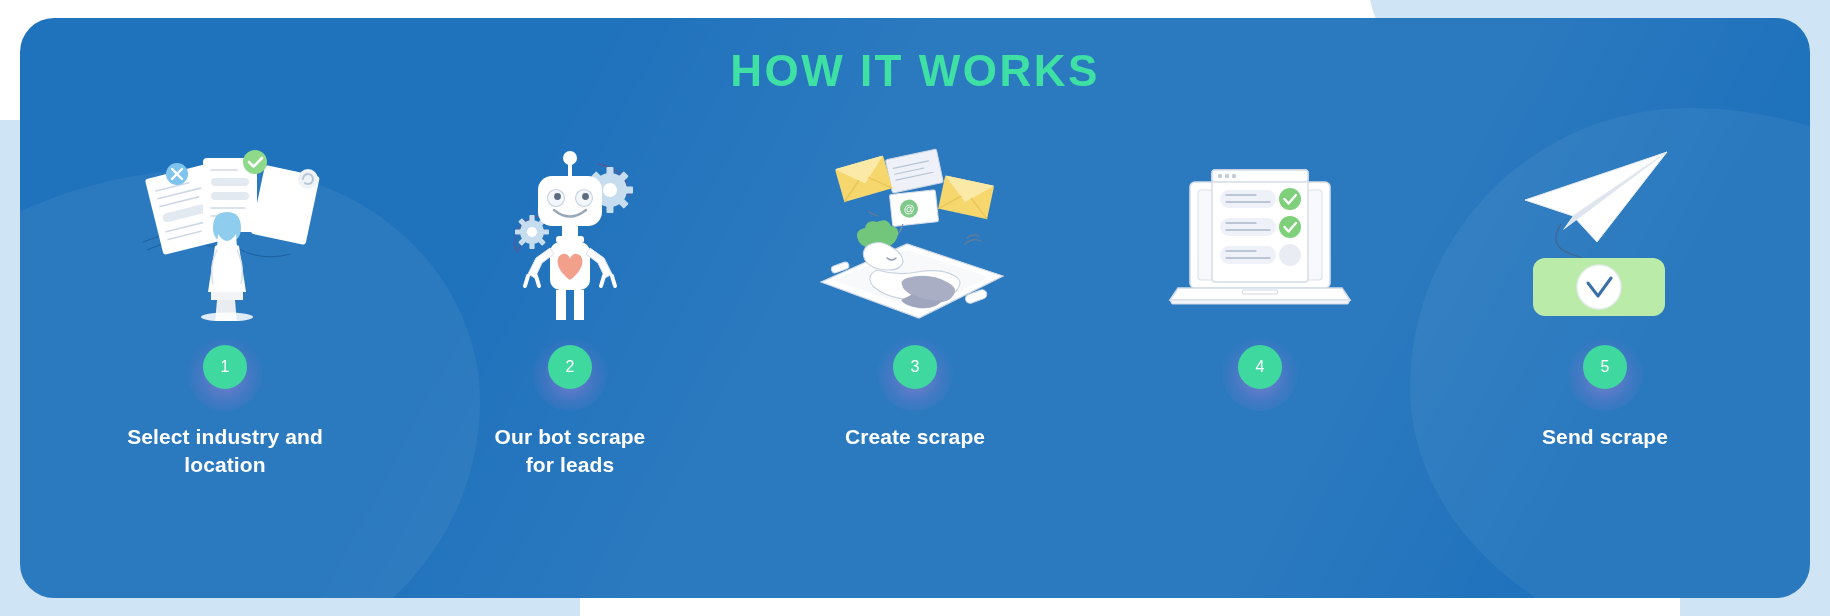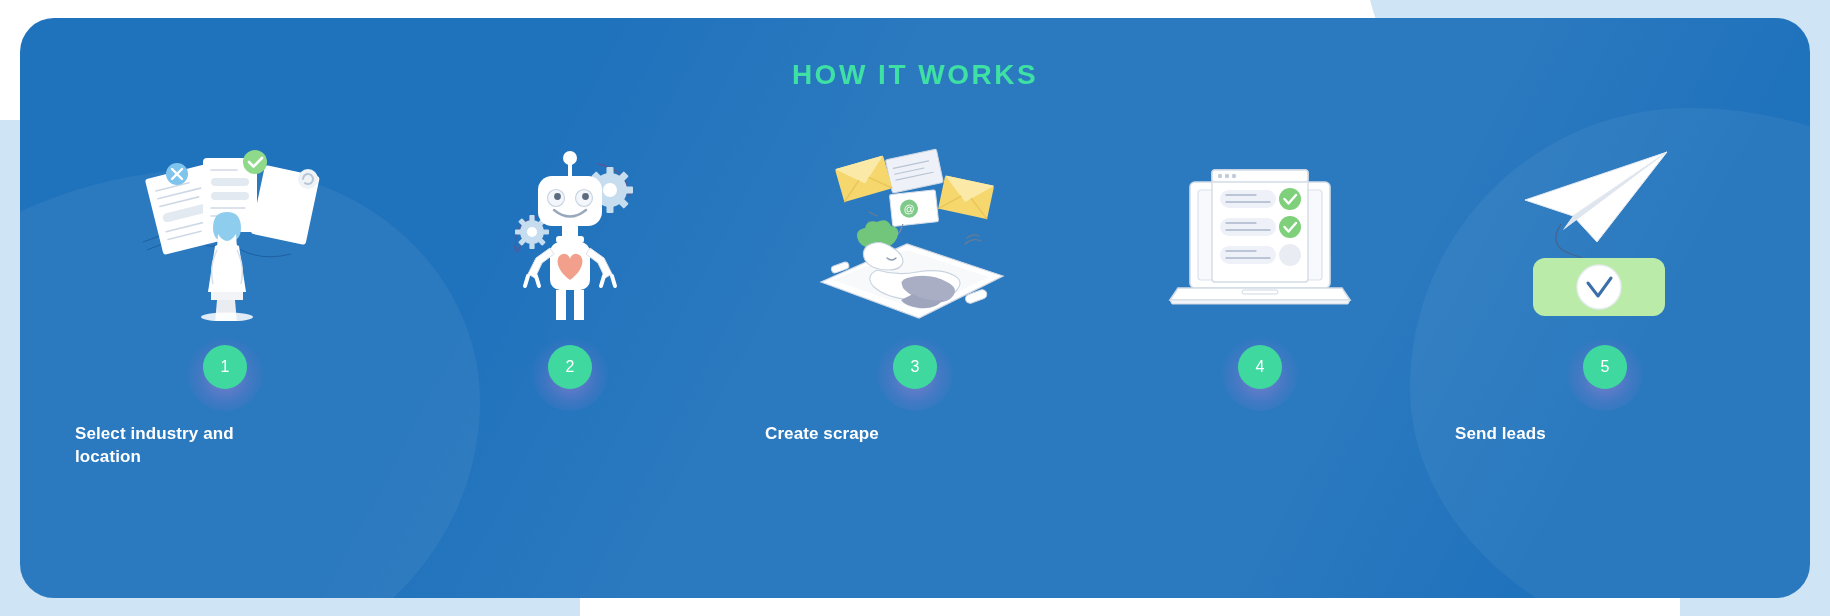--- a/index.html
+++ b/index.html
@@ -104,25 +104,25 @@
     width: 620px;
     height: 560px;
     background: rgba(255,255,255,0.05);
     border-radius: 45% 55% 40% 60% / 50% 50% 50% 50%;
     pointer-events: none;
   }
 
   
   .title {
     position: absolute;
-    top: 41px;
+    top: 28px;
     left: 0;
     width: 100%;
     text-align: center;
-    font-size: 28px;
+    font-size: 44px;
     font-weight: 800;
     letter-spacing: 2.5px;
     color: #3ee0a4;
     font-family: "Liberation Sans", sans-serif;
     white-space: nowrap;
   }
 
   
   .steps {
     position: absolute;
@@ -176,23 +176,23 @@
     font-size: 16px;
     font-weight: 400;
     display: flex;
     align-items: center;
     justify-content: center;
     line-height: 1;
   }
   .step-label {
     margin-top: 34px;
     width: 300px;
-    text-align: left;
+    text-align: center;
     color: #ffffff;
-    font-size: 17px;
+    font-size: 21px;
     font-weight: 700;
     line-height: 1.35;
     letter-spacing: 0.1px;
     white-space: pre-line;
   }
 
   
   .art svg { display: block; }
 </style>
 </head>
@@ -370,20 +370,22 @@
             </g>
 
             <rect x="86" y="144" width="10" height="30" fill="#ffffff"></rect>
             <rect x="104" y="144" width="10" height="30" fill="#ffffff"></rect>
           </svg>
         </div>
         <div class="badge-wrap">
           <div class="badge-glow"></div>
           <div class="badge">2</div>
         </div>
+        <div class="step-label">Our bot scrape
+for leads</div>
       </div>
 
       <div class="step">
         <div class="art">
           <svg width="200" height="175" viewBox="0 0 200 175">
 
             <g transform="rotate(-12 100 28)">
               <rect x="74" y="8" width="52" height="34" rx="2" fill="#eef1f7" stroke="#cdd6e2" stroke-width="1"></rect>
               <g stroke="#b9c4d3" stroke-width="1.2" stroke-linecap="round">
                 <line x1="80" y1="18" x2="116" y2="18"></line>
@@ -513,18 +515,18 @@
             <rect x="28" y="112" width="132" height="58" rx="12" fill="#bbeba8"></rect>
 
             <circle cx="94" cy="141" r="22" fill="#ffffff" stroke="#e7ecf2" stroke-width="1.4"></circle>
             <path d="M83 137 L93 150 L106 132" fill="none" stroke="#3b6fa8" stroke-width="3" stroke-linecap="round" stroke-linejoin="round"></path>
           </svg>
         </div>
         <div class="badge-wrap">
           <div class="badge-glow"></div>
           <div class="badge">5</div>
         </div>
-        <div class="step-label">Send leads</div>
+        <div class="step-label">Send scrape</div>
       </div>
 
     </div>
   </div>
 </div>
 
 </body></html>

